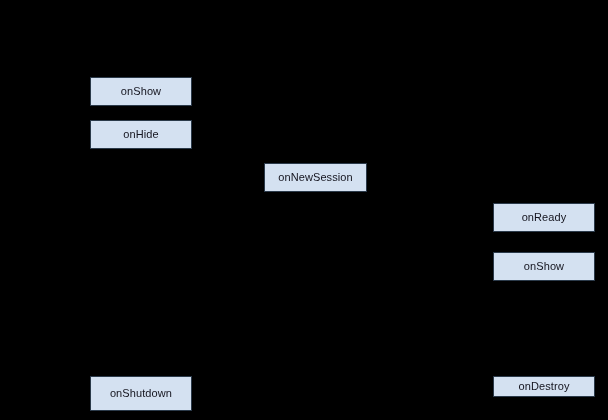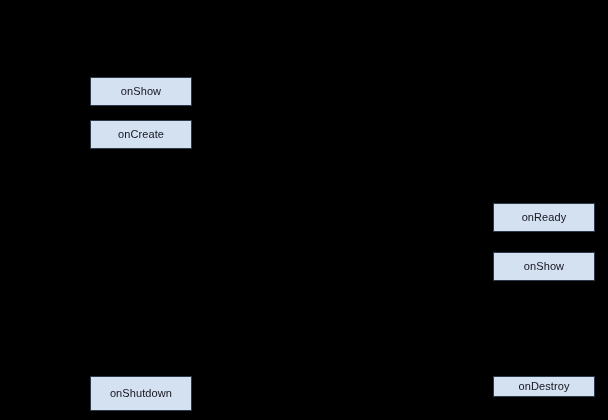--- a/index.html
+++ b/index.html
@@ -42,21 +42,24 @@
 </style>
 </head>
 <body>
 
 <div id="canvas" style="width: 608px; height: 420px; background: rgb(0, 0, 0);">
 
 <div class="node" style="left: 90px; top: 77px; width: 102px; height: 29px; background: rgb(212, 225, 241); border-color: rgb(43, 58, 74); color: rgb(20, 20, 30);">
       <span class="node-label">onShow</span>
     </div>
     <div class="node" style="left: 90px; top: 120px; width: 102px; height: 29px; background: rgb(212, 225, 241); border-color: rgb(43, 58, 74); color: rgb(20, 20, 30);">
-      <span class="node-label">onCreate</span>
+      <span class="node-label">onHide</span>
+    </div>
+    <div class="node" style="left: 264px; top: 163px; width: 103px; height: 29px; background: rgb(212, 225, 241); border-color: rgb(43, 58, 74); color: rgb(20, 20, 30);">
+      <span class="node-label">onNewSession</span>
     </div>
     <div class="node" style="left: 493px; top: 203px; width: 102px; height: 29px; background: rgb(212, 225, 241); border-color: rgb(43, 58, 74); color: rgb(20, 20, 30);">
       <span class="node-label">onReady</span>
     </div>
     <div class="node" style="left: 493px; top: 252px; width: 102px; height: 29px; background: rgb(212, 225, 241); border-color: rgb(43, 58, 74); color: rgb(20, 20, 30);">
       <span class="node-label">onShow</span>
     </div>
     <div class="node" style="left: 90px; top: 376px; width: 102px; height: 35px; background: rgb(212, 225, 241); border-color: rgb(43, 58, 74); color: rgb(20, 20, 30);">
       <span class="node-label">onShutdown</span>
     </div>

